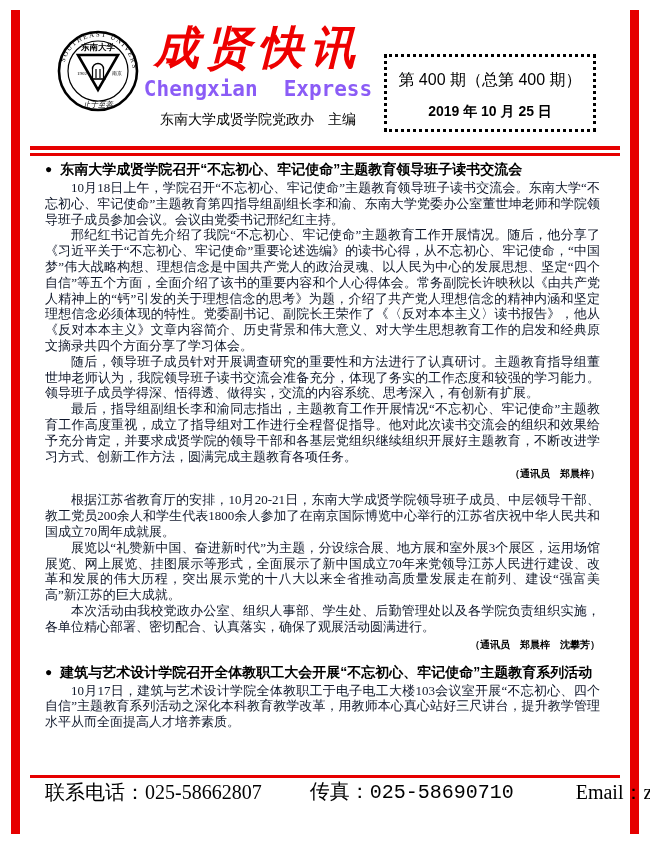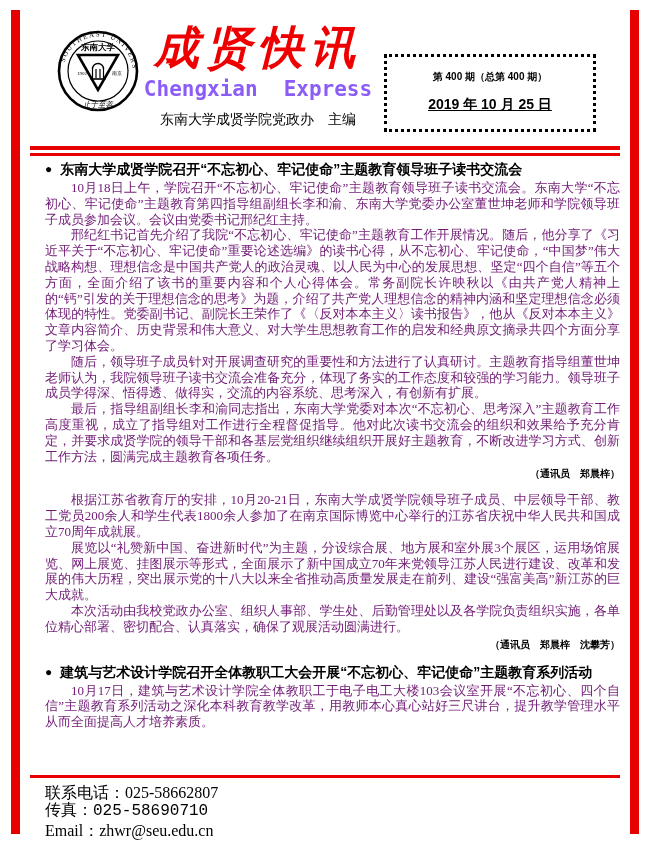--- a/index.html
+++ b/index.html
@@ -15,39 +15,39 @@
   .logo{position:absolute;left:14px;top:6px;width:84px;height:94px;}
   .titleblock{position:absolute;left:96px;top:0;width:240px;text-align:center;}
   .title-cn{font-family:"DejaVu Serif",serif;font-weight:bold;font-style:italic;
             font-size:45px;line-height:56px;letter-spacing:7px;color:#ee0000;white-space:nowrap;}
   .title-en{display:flex;justify-content:center;gap:26px;color:#8b5cf6;
             font-family:"DejaVu Sans Mono",monospace;font-weight:bold;font-size:21px;line-height:26px;}
   .editor-line{margin-top:9px;font-family:"Liberation Sans",sans-serif;font-weight:normal;
                font-size:14px;line-height:17px;white-space:nowrap;}
   .issuebox{position:absolute;left:342px;top:34px;width:212px;height:78px;
             border:3px dotted #000;text-align:center;box-sizing:border-box;}
-  .issue-line{margin-top:13px;font-family:"Liberation Sans",sans-serif;font-weight:bold;font-size:10px;}
-  .date-line{margin-top:12px;font-family:"Liberation Sans",sans-serif;font-weight:bold;font-size:14px;text-decoration:underline;}
+  .issue-line{margin-top:13px;font-family:"Liberation Sans",sans-serif;font-weight:normal;font-size:16px;}
+  .date-line{margin-top:12px;font-family:"Liberation Sans",sans-serif;font-weight:bold;font-size:14px;}
 
   .double-rule{position:absolute;left:30px;right:30px;top:146px;height:3px;
                border-top:4px solid #e60000;border-bottom:3px solid #e60000;background:#fff;}
 
   
-  .content{position:absolute;left:45px;right:30px;top:160px;}
+  .content{position:absolute;left:45px;right:50px;top:160px;}
   .article + .article{margin-top:10px;}
   .headline{margin:0 0 2px 0;font-family:"Liberation Sans",sans-serif;font-weight:bold;
             font-size:14px;line-height:18px;color:#000;}
   .bullet{display:inline-block;margin-right:8px;font-size:12px;vertical-align:1px;}
-  .body-p{margin:0;font-size:13px;line-height:15.8px;text-align:justify;text-indent:2em;color:#701a75;}
+  .body-p{margin:0;font-size:13px;line-height:15.8px;text-align:justify;text-indent:2em;color:#0f172a;}
   .byline{margin:2px 0 0 0;text-align:right;font-weight:bold;font-size:10px;line-height:16px;}
 
   
   .footer-rule{position:absolute;left:30px;right:30px;top:775px;height:3px;background:#e60000;}
-  .footer{position:absolute;left:45px;right:28px;top:783px;font-size:16px;line-height:19px;
-          display:flex;white-space:nowrap;flex-direction:column;}
+  .footer{position:absolute;left:45px;right:28px;top:783px;font-size:20px;line-height:19px;
+          display:flex;white-space:nowrap;}
   .footer .item1{margin-right:48px;}
   .footer .item2{margin-right:62px;font-family:Liberation Mono, monospace;}
 
   svg text{font-family:"Liberation Serif",serif;}
 </style>
 </head>
 <body>
 
 <div class="page">
 
@@ -97,21 +97,21 @@
 
   <div class="double-rule"></div>
 
   <div class="content">
 
     <div class="article">
       <p class="headline"><span class="bullet">●</span><span>东南大学成贤学院召开“不忘初心、牢记使命”主题教育领导班子读书交流会</span></p>
       <p class="body-p">10月18日上午，学院召开“不忘初心、牢记使命”主题教育领导班子读书交流会。东南大学“不忘初心、牢记使命”主题教育第四指导组副组长李和渝、东南大学党委办公室董世坤老师和学院领导班子成员参加会议。会议由党委书记邢纪红主持。</p>
       <p class="body-p">邢纪红书记首先介绍了我院“不忘初心、牢记使命”主题教育工作开展情况。随后，他分享了《习近平关于“不忘初心、牢记使命”重要论述选编》的读书心得，从不忘初心、牢记使命，“中国梦”伟大战略构想、理想信念是中国共产党人的政治灵魂、以人民为中心的发展思想、坚定“四个自信”等五个方面，全面介绍了该书的重要内容和个人心得体会。常务副院长许映秋以《由共产党人精神上的“钙”引发的关于理想信念的思考》为题，介绍了共产党人理想信念的精神内涵和坚定理想信念必须体现的特性。党委副书记、副院长王荣作了《〈反对本本主义〉读书报告》，他从《反对本本主义》文章内容简介、历史背景和伟大意义、对大学生思想教育工作的启发和经典原文摘录共四个方面分享了学习体会。</p>
       <p class="body-p">随后，领导班子成员针对开展调查研究的重要性和方法进行了认真研讨。主题教育指导组董世坤老师认为，我院领导班子读书交流会准备充分，体现了务实的工作态度和较强的学习能力。领导班子成员学得深、悟得透、做得实，交流的内容系统、思考深入，有创新有扩展。</p>
-      <p class="body-p">最后，指导组副组长李和渝同志指出，东南大学党委对本次“不忘初心、思考深入”主题教育工作高度重视，成立了指导组对工作进行全程督促指导。他对此次读书交流会的组织和效果给予充分肯定，并要求成贤学院的领导干部和各基层党组织继续组织开展好主题教育，不断改进学习方式、创新工作方法，圆满完成主题教育各项任务。</p>
+      <p class="body-p">最后，指导组副组长李和渝同志指出，主题教育工作开展情况“不忘初心、牢记使命”主题教育工作高度重视，成立了指导组对工作进行全程督促指导。他对此次读书交流会的组织和效果给予充分肯定，并要求成贤学院的领导干部和各基层党组织继续组织开展好主题教育，不断改进学习方式、创新工作方法，圆满完成主题教育各项任务。</p>
       <p class="byline">（通讯员　郑晨梓）</p>
     </div>
 
     <div class="article">
       <p class="body-p">根据江苏省教育厅的安排，10月20-21日，东南大学成贤学院领导班子成员、中层领导干部、教工党员200余人和学生代表1800余人参加了在南京国际博览中心举行的江苏省庆祝中华人民共和国成立70周年成就展。</p>
       <p class="body-p">展览以“礼赞新中国、奋进新时代”为主题，分设综合展、地方展和室外展3个展区，运用场馆展览、网上展览、挂图展示等形式，全面展示了新中国成立70年来党领导江苏人民进行建设、改革和发展的伟大历程，突出展示党的十八大以来全省推动高质量发展走在前列、建设“强富美高”新江苏的巨大成就。</p>
       <p class="body-p">本次活动由我校党政办公室、组织人事部、学生处、后勤管理处以及各学院负责组织实施，各单位精心部署、密切配合、认真落实，确保了观展活动圆满进行。</p>
       <p class="byline">（通讯员　郑晨梓　沈攀芳）</p>
     </div>
 

